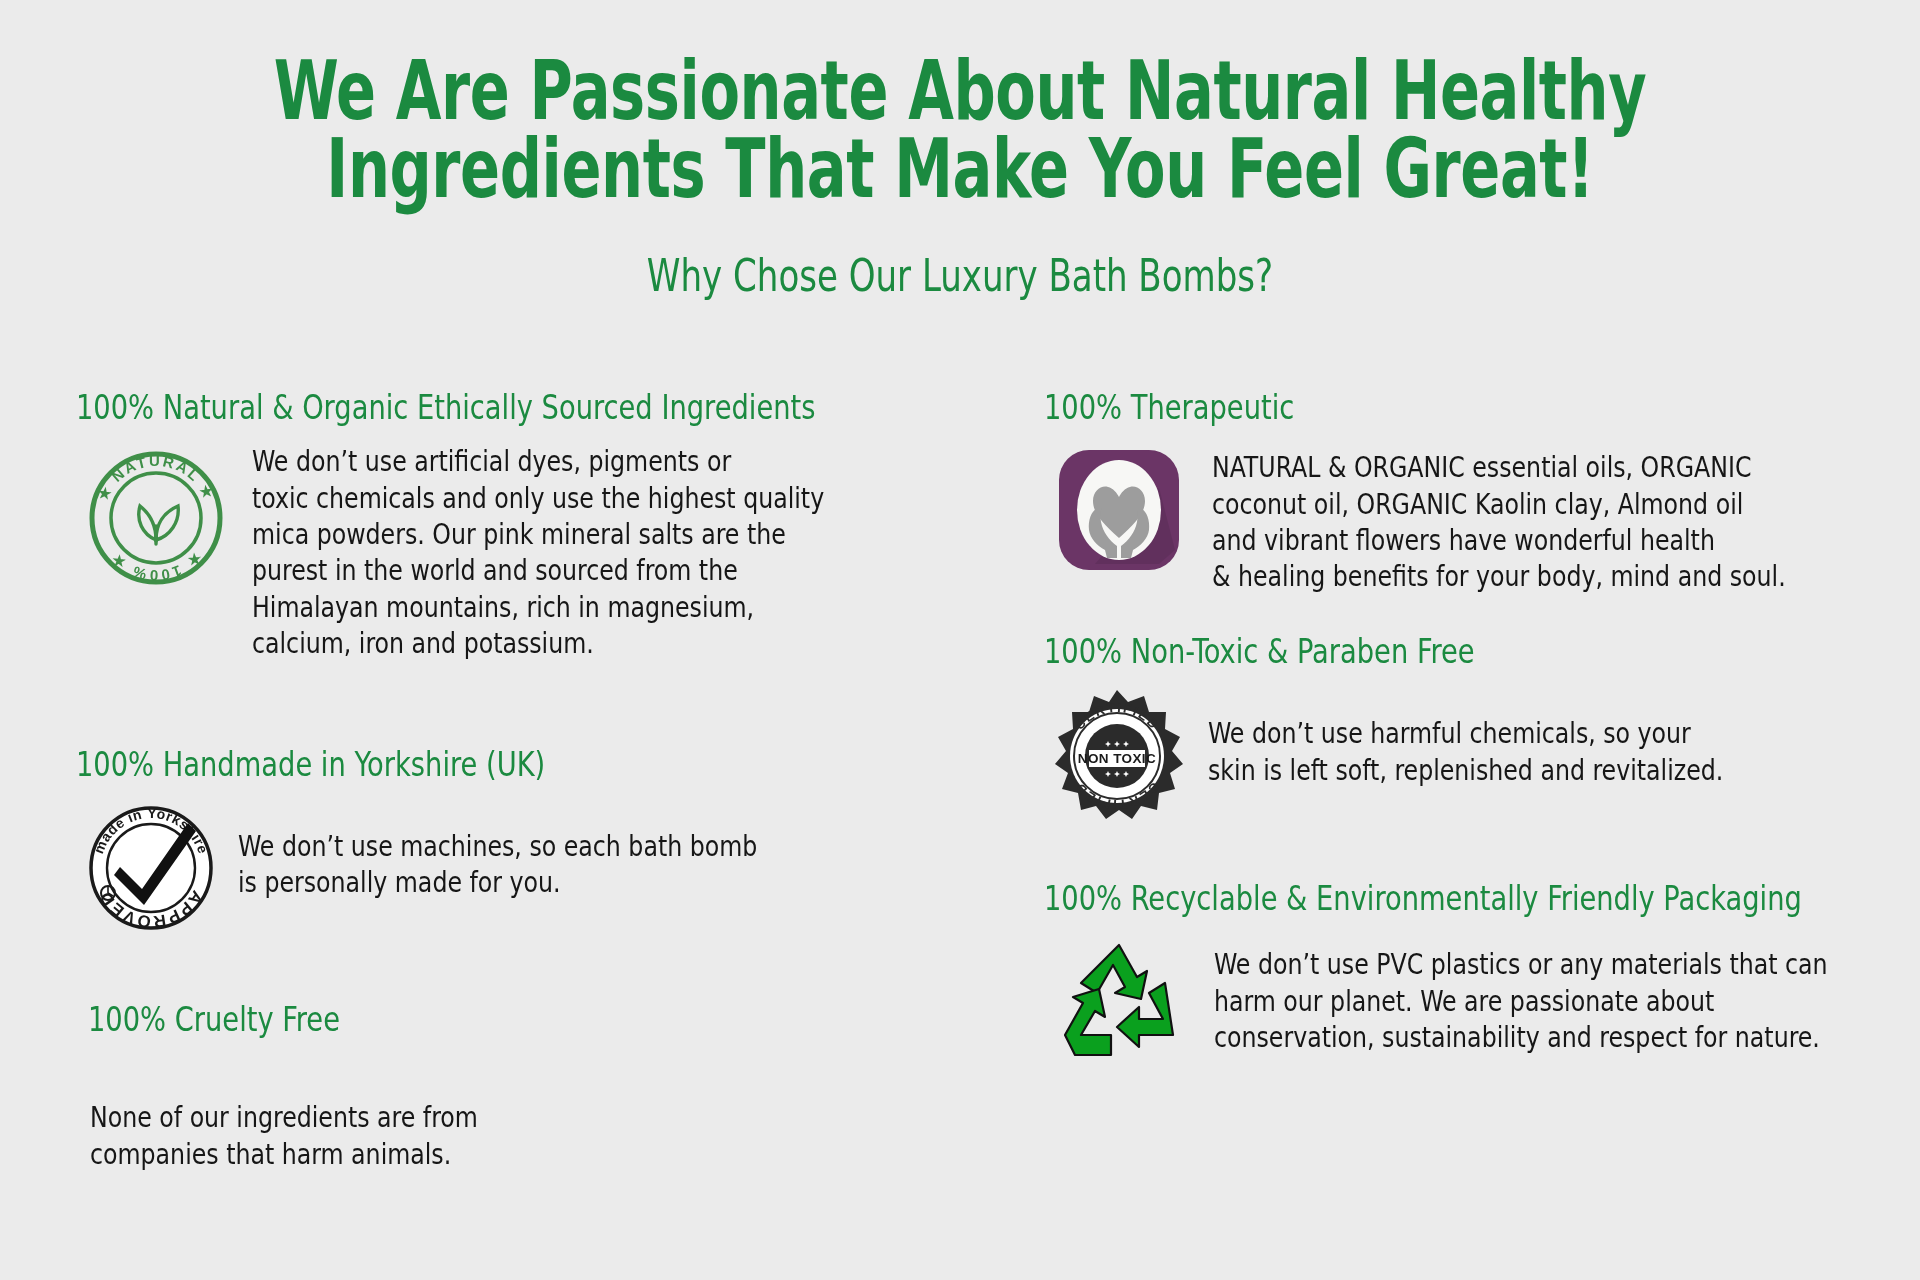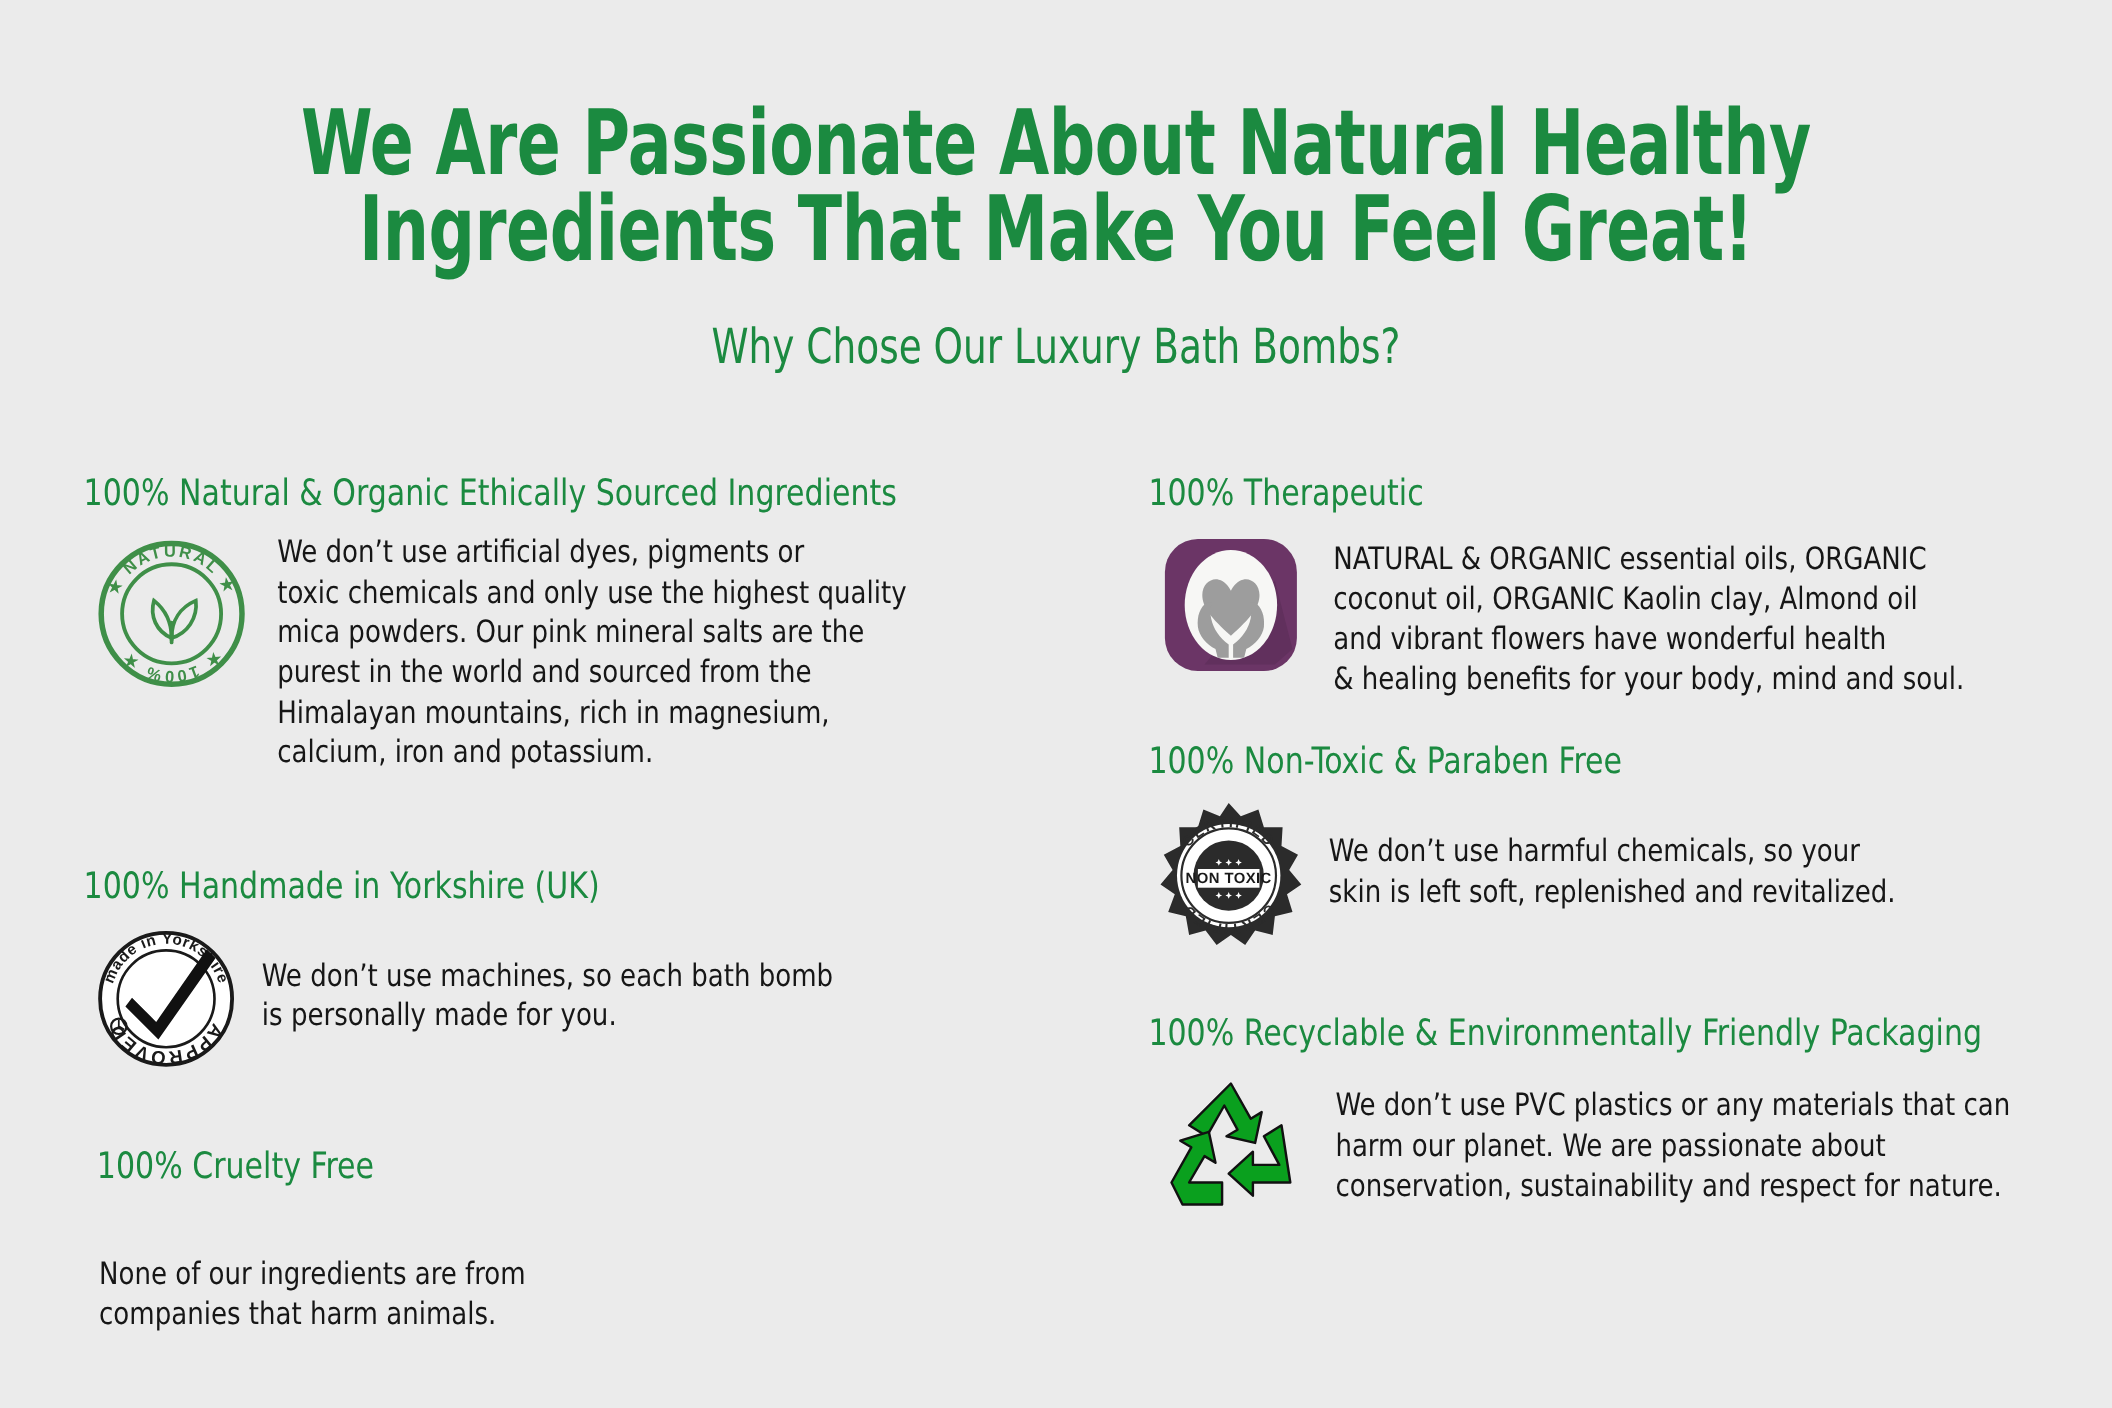--- a/index.html
+++ b/index.html
@@ -19,21 +19,20 @@
     position: relative;
     width: 1920px;
     height: 1280px;
     box-sizing: border-box;
   }
 
   
   .header {
     padding-top: 52px;
     text-align: center;
-    margin-top: 40px;
   }
   .headline {
     color: #1b8a40;
     font-family: "DejaVu Sans Condensed", "Liberation Sans Narrow", "Liberation Sans", sans-serif;
     font-weight: bold;
     font-size: 82px;
     line-height: 0.95;
     letter-spacing: -0.5px;
     transform: scaleX(0.80);
     transform-origin: center top;

